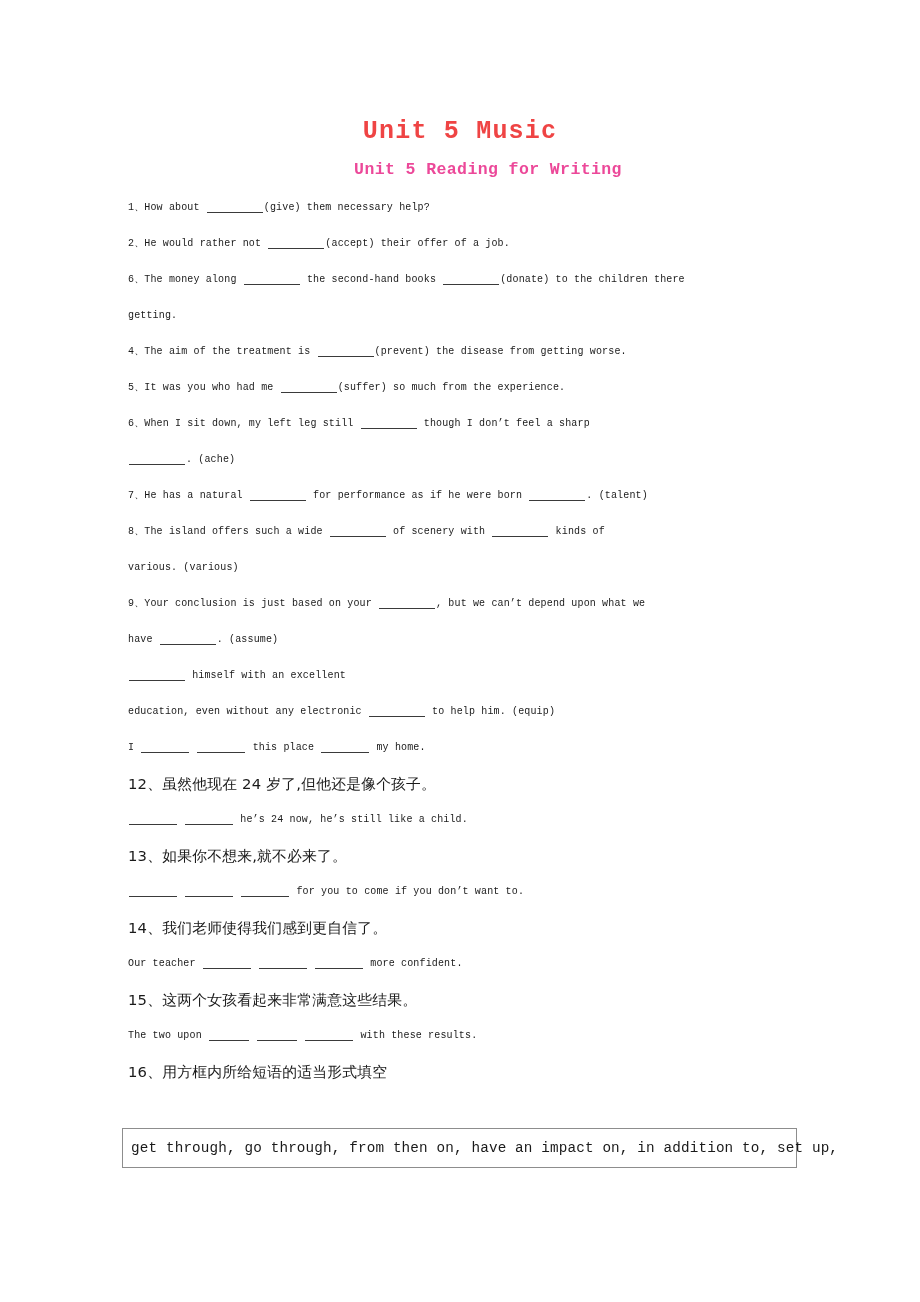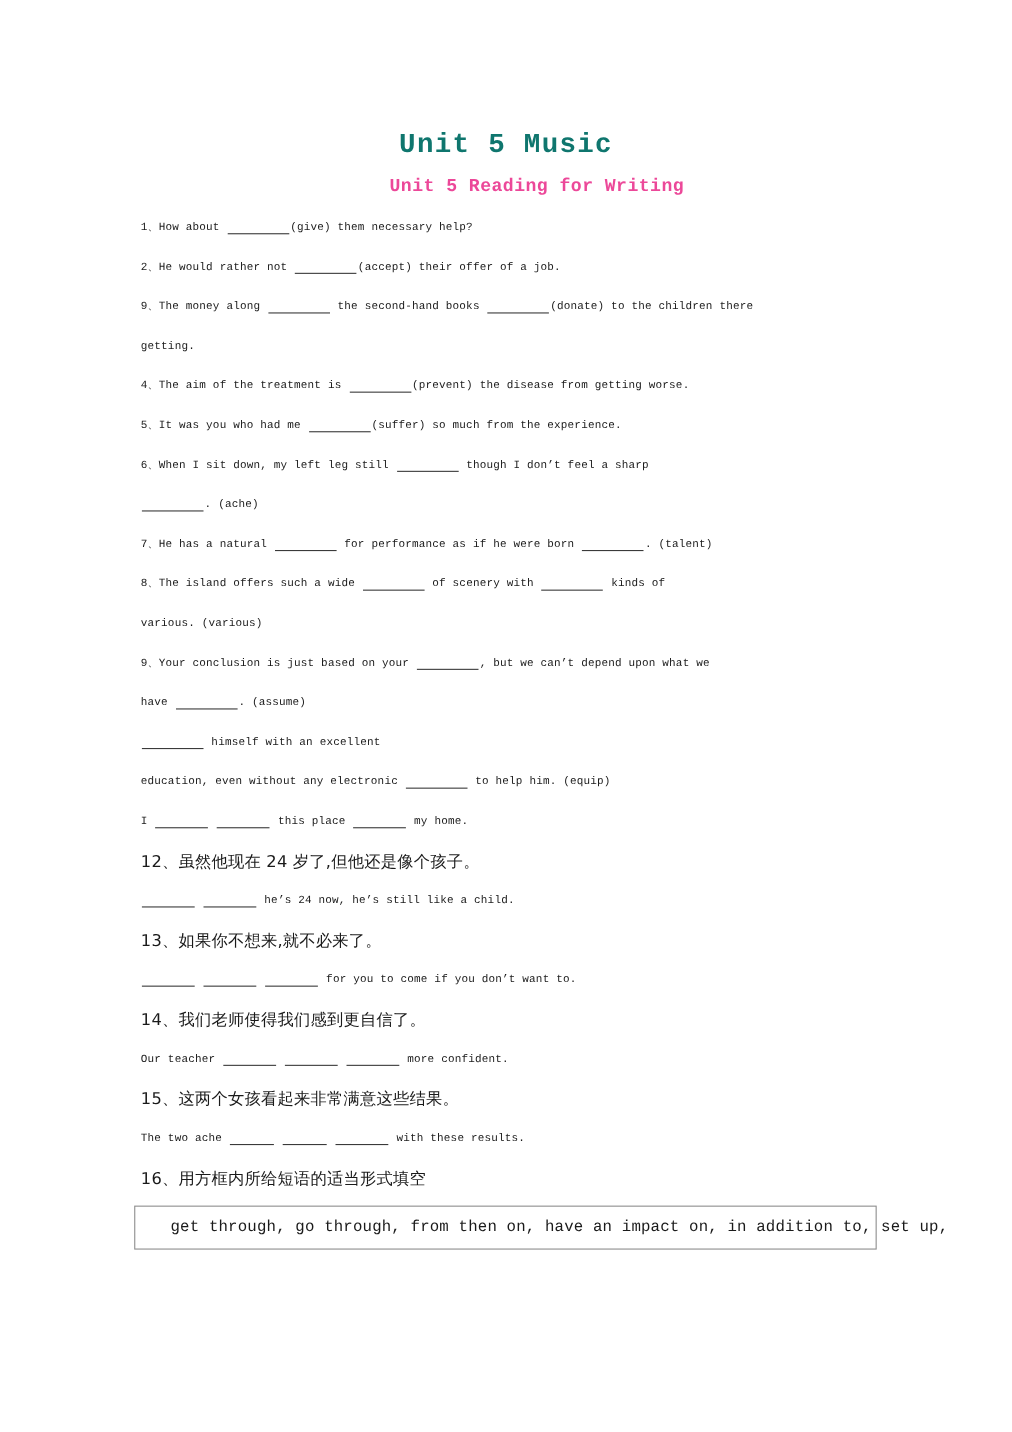--- a/index.html
+++ b/index.html
@@ -28,21 +28,21 @@
   .doc-title {
     position: absolute;
     left: 0;
     top: 118px;
     width: 920px;
     text-align: center;
     font-family: "Liberation Mono", "DejaVu Sans Mono", monospace;
     font-size: 25px;
     font-weight: bold;
     letter-spacing: 1.2px;
-    color: #0f766e;
+    color: #ef4444;
     line-height: 1.1;
   }
 
   .doc-subtitle {
     position: absolute;
     left: 0;
     top: 161px;
     width: 920px;
     text-align: center;
     font-family: "Liberation Mono", "DejaVu Sans Mono", monospace;
@@ -88,28 +88,27 @@
     vertical-align: baseline;
     margin: 0 1px;
   }
   .bl.w6 { width: 56px; }
   .bl.w5 { width: 48px; }
   .bl.w4 { width: 40px; }
 
   .phrase-box {
     position: absolute;
     left: 122px;
-    top: 1096px;
+    top: 1128px;
     width: 675px;
     height: 40px;
     border: 1px solid #8d8d8d;
     box-sizing: border-box;
     display: flex;
     align-items: center;
-    padding-left: 24px;
   }
   .phrase-box-text {
     font-family: "Liberation Mono", "DejaVu Sans Mono", monospace;
     font-size: 14.3px;
     letter-spacing: 0.15px;
     color: #1a1a1a;
     padding-left: 8px;
     white-space: nowrap;
   }
 </style>
@@ -118,42 +117,42 @@
 
 <div class="page">
 
   <div class="doc-title">Unit 5 Music</div>
 
   <div class="doc-subtitle">Unit 5 Reading for Writing</div>
 
   <div class="body-block" id="body-block">
       <div class="q-line"><span>1、How about </span><span class="bl w6"></span><span>(give) them necessary help?</span></div>
       <div class="q-line"><span>2、He would rather not </span><span class="bl w6"></span><span>(accept) their offer of a job.</span></div>
-      <div class="q-line"><span>9、The money along </span><span class="bl w6"></span><span> the second-hand books </span><span class="bl w6"></span><span>(donate) to the children there</span></div>
+      <div class="q-line"><span>6、The money along </span><span class="bl w6"></span><span> the second-hand books </span><span class="bl w6"></span><span>(donate) to the children there</span></div>
       <div class="q-line"><span>getting.</span></div>
       <div class="q-line"><span>4、The aim of the treatment is </span><span class="bl w6"></span><span>(prevent) the disease from getting worse.</span></div>
       <div class="q-line"><span>5、It was you who had me </span><span class="bl w6"></span><span>(suffer) so much from the experience.</span></div>
       <div class="q-line"><span>6、When I sit down, my left leg still </span><span class="bl w6"></span><span> though I don’t feel a sharp</span></div>
       <div class="q-line"><span class="bl w6"></span><span>. (ache)</span></div>
       <div class="q-line"><span>7、He has a natural </span><span class="bl w6"></span><span> for performance as if he were born </span><span class="bl w6"></span><span>. (talent)</span></div>
       <div class="q-line"><span>8、The island offers such a wide </span><span class="bl w6"></span><span> of scenery with </span><span class="bl w6"></span><span> kinds of</span></div>
       <div class="q-line"><span>various. (various)</span></div>
       <div class="q-line"><span>9、Your conclusion is just based on your </span><span class="bl w6"></span><span>, but we can’t depend upon what we</span></div>
       <div class="q-line"><span>have </span><span class="bl w6"></span><span>. (assume)</span></div>
       <div class="q-line"><span class="bl w6"></span><span> himself with an excellent</span></div>
       <div class="q-line"><span>education, even without any electronic </span><span class="bl w6"></span><span> to help him. (equip)</span></div>
       <div class="q-line"><span>I </span><span class="bl w5"></span><span> </span><span class="bl w5"></span><span> this place </span><span class="bl w5"></span><span> my home.</span></div>
       <div class="q-line cn"><span>12、虽然他现在 24 岁了,但他还是像个孩子。</span></div>
       <div class="q-line"><span class="bl w5"></span><span> </span><span class="bl w5"></span><span> he’s 24 now, he’s still like a child.</span></div>
       <div class="q-line cn"><span>13、如果你不想来,就不必来了。</span></div>
       <div class="q-line"><span class="bl w5"></span><span> </span><span class="bl w5"></span><span> </span><span class="bl w5"></span><span> for you to come if you don’t want to.</span></div>
       <div class="q-line cn"><span>14、我们老师使得我们感到更自信了。</span></div>
       <div class="q-line"><span>Our teacher </span><span class="bl w5"></span><span> </span><span class="bl w5"></span><span> </span><span class="bl w5"></span><span> more confident.</span></div>
       <div class="q-line cn"><span>15、这两个女孩看起来非常满意这些结果。</span></div>
-      <div class="q-line"><span>The two ache </span><span class="bl w4"></span><span> </span><span class="bl w4"></span><span> </span><span class="bl w5"></span><span> with these results.</span></div>
+      <div class="q-line"><span>The two upon </span><span class="bl w4"></span><span> </span><span class="bl w4"></span><span> </span><span class="bl w5"></span><span> with these results.</span></div>
       <div class="q-line cn"><span>16、用方框内所给短语的适当形式填空</span></div>
     </div>
 
   <div class="phrase-box">
     <span class="phrase-box-text">get through, go through, from then on, have an impact on, in addition to, set up,</span>
   </div>
 
 </div>
 
 </body></html>

